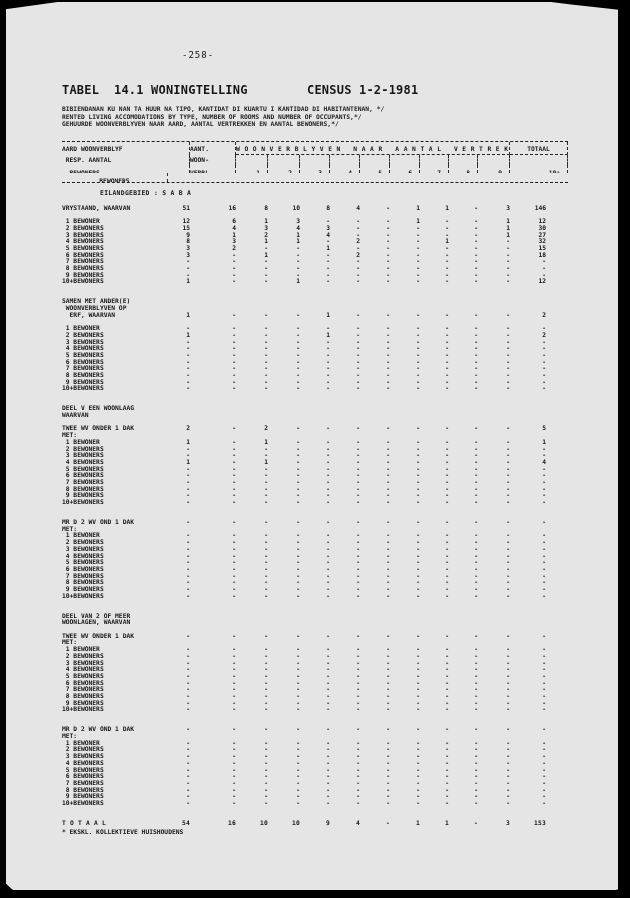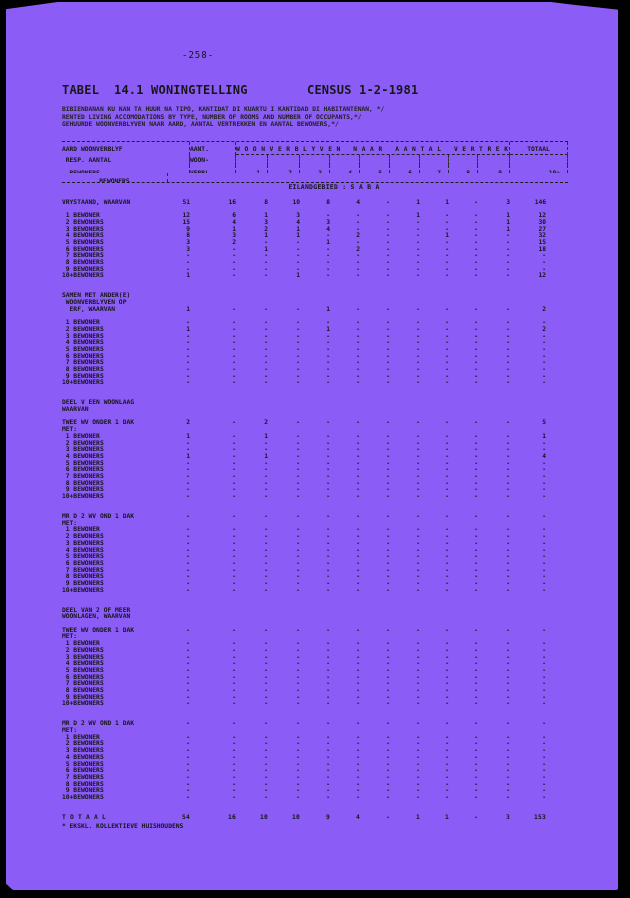--- a/index.html
+++ b/index.html
@@ -1,18 +1,18 @@
 <!DOCTYPE html>
 <html><head>
 <meta charset="utf-8">
 <style>
   html,body{margin:0;padding:0;width:630px;height:898px;overflow:hidden;background:#000;}
   .scan{position:relative;width:630px;height:898px;background:#000;
         font-family:"DejaVu Sans Mono","Liberation Mono",monospace;}
-  .page{position:absolute;left:6px;top:2px;right:12px;bottom:8px;background:#8b5cf6;}
+  .page{position:absolute;left:6px;top:2px;right:12px;bottom:8px;background:#e5e5e5;}
   .wedge{position:absolute;background:#000;z-index:3;}
   .wtl{top:0;left:0;width:72px;height:10px;clip-path:polygon(0 0,100% 0,55% 45%,0 100%);}
   .wtr{top:0;right:0;width:95px;height:11px;clip-path:polygon(0 0,100% 0,100% 100%,38% 40%);}
   .wbl{bottom:0;left:0;width:26px;height:20px;clip-path:polygon(0 0,45% 55%,100% 100%,0 100%);}
   .wbr{bottom:0;right:0;width:40px;height:14px;clip-path:polygon(100% 0,100% 100%,0 100%,55% 55%);}
   .content{position:absolute;left:56px;top:0;width:506px;color:#161616;font-weight:700;}
   .pageno{position:absolute;top:48px;left:176px;font-size:9px;letter-spacing:1px;color:#101010;}
   .title{margin-top:81px;font-size:12px;white-space:pre;letter-spacing:.2px;}
   .subs{margin-top:8px;}
   .sub{font-size:6.3px;line-height:7.6px;white-space:pre;color:#222;}
@@ -20,21 +20,21 @@
   .hrow{display:grid;grid-template-columns:106px 22px 46px 32px 32px 30px 30px 30px 30px 29px 29px 32px 58px;}
   .hr1{height:13px;line-height:13px;}
   .hr2{height:10px;line-height:10px;}
   .hr3{height:17px;line-height:15px;}
   .hc{font-size:6.3px;white-space:pre;overflow:hidden;}
   .vr{border-right:1px dashed #2c2c2c;}
   .hb{border-bottom:1.2px dashed #222;}
   .hspan{grid-column:4 / 13;text-align:center;letter-spacing:.4px;}
   .hn{text-align:right;padding-right:7px;}
   .htot{text-align:center;}
-  .region{margin-left:38px;font-size:6.4px;white-space:pre;letter-spacing:.3px;text-align:center;}
+  .region{margin-top:6px;margin-left:38px;font-size:6.4px;white-space:pre;letter-spacing:.3px;}
   .tbody{margin-top:8px;}
   .row{display:grid;grid-template-columns:106px 22px 46px 32px 32px 30px 30px 30px 30px 29px 29px 32px 58px;
        height:6.7px;line-height:6.7px;}
   .lbl{font-size:6.3px;white-space:pre;overflow:visible;}
   .num{font-size:6.3px;text-align:right;}
   .num.last{padding-right:22px;}
   .row.total{letter-spacing:.2px;}
   .footnote{font-size:6.3px;line-height:7px;white-space:pre;margin-top:1px;}
 </style>
 </head>

